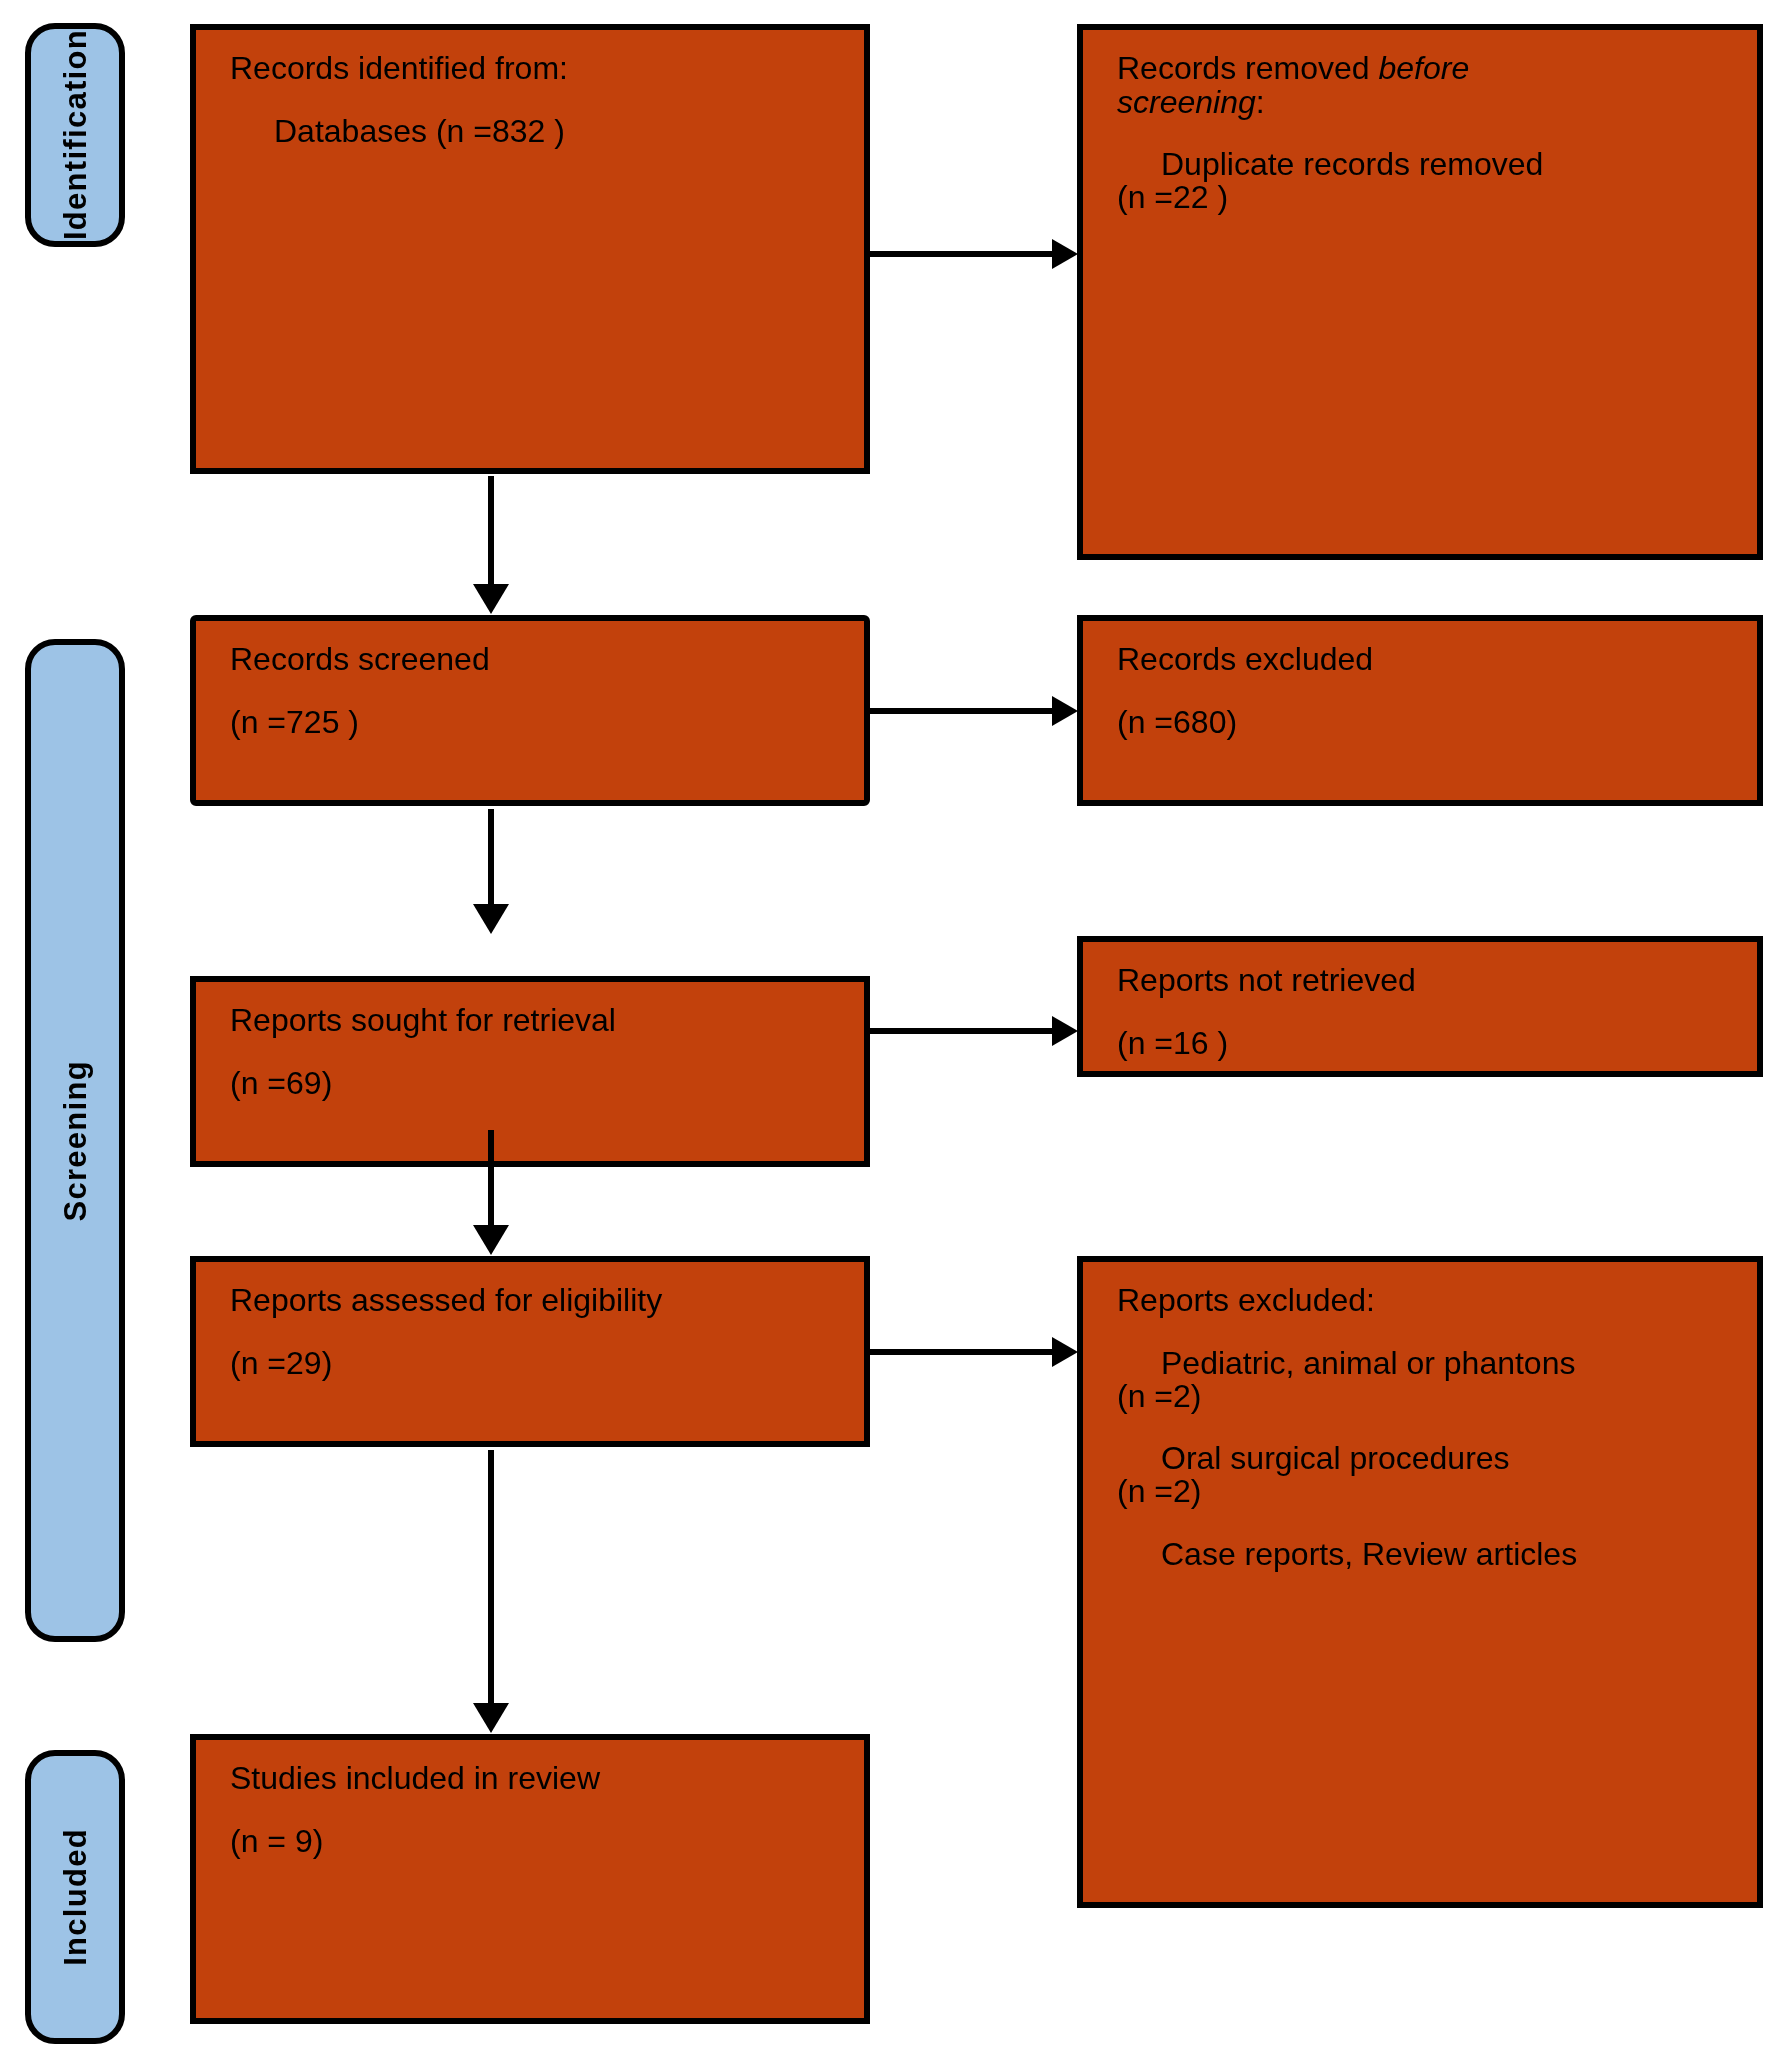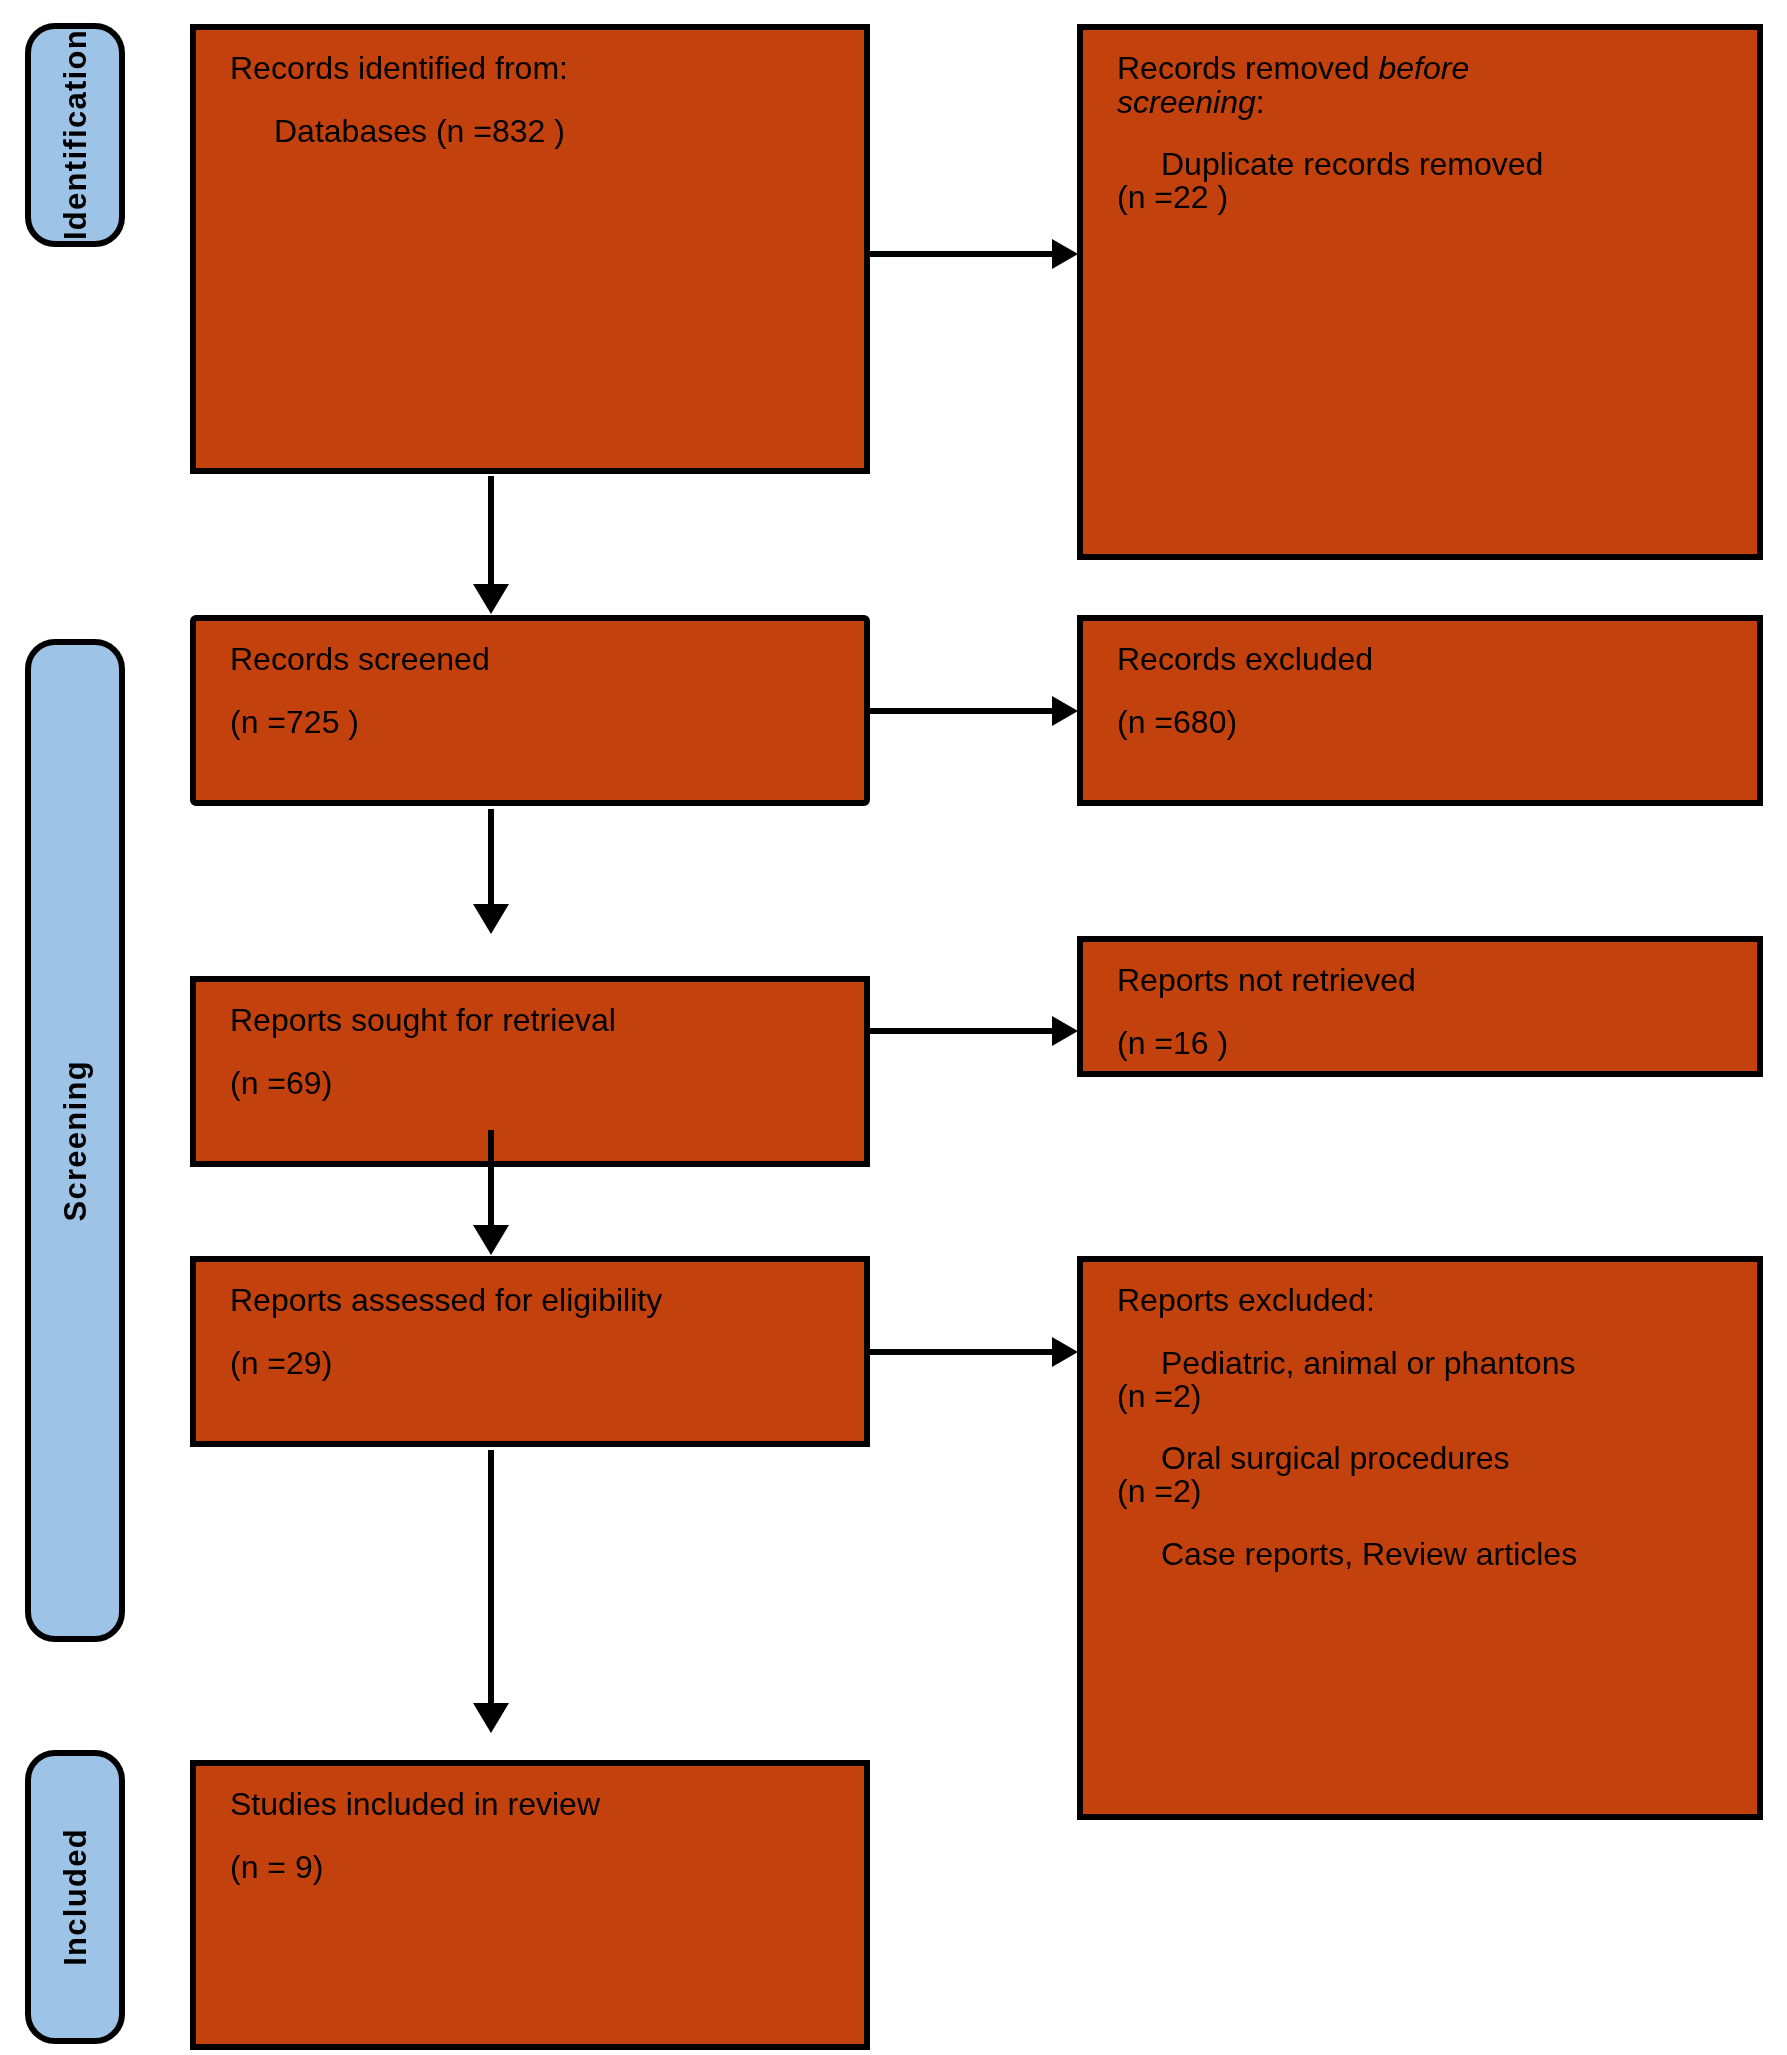--- a/index.html
+++ b/index.html
@@ -190,21 +190,21 @@
   </div>
 
   <div class="flow-box" style="left:190px; top:1256px; width:680px; height:191px;">
     <div class="box-text">
       <span class="ln">Reports assessed for eligibility</span>
       <span class="gap"></span>
       <span class="ln">(n =29)</span>
     </div>
   </div>
 
-  <div class="flow-box" style="left:1077px; top:1256px; width:686px; height:564px;">
+  <div class="flow-box" style="left:1077px; top:1256px; width:686px; height:652px;">
     <div class="box-text">
       <span class="ln">Reports excluded:</span>
       <span class="gap"></span>
       <span class="ln indent">Pediatric, animal or phantons</span>
       <span class="ln">(n =2)</span>
       <span class="gap"></span>
       <span class="ln indent">Oral surgical procedures</span>
       <span class="ln">(n =2)</span>
       <span class="gap"></span>
       <span class="ln indent">Case reports, Review articles</span>
@@ -214,21 +214,21 @@
   <div class="arrow" style="left:866px; top:1332px; width:212px; height:40px;">
     <span class="shaft-h" style="width:190px;"></span>
     <span class="head-r" style="left:186px;"></span>
   </div>
 
   <div class="arrow" style="left:470px; top:1450px; width:42px; height:284px;">
     <span class="shaft-v" style="height:259px;"></span>
     <span class="head-d" style="top:253px;"></span>
   </div>
 
-  <div class="flow-box" style="left:190px; top:1734px; width:680px; height:290px;margin-top:26px;">
+  <div class="flow-box" style="left:190px; top:1734px; width:680px; height:290px;">
     <div class="box-text">
       <span class="ln">Studies included in review</span>
       <span class="gap"></span>
       <span class="ln">(n = 9)</span>
     </div>
   </div>
 
 </div>
 
 

